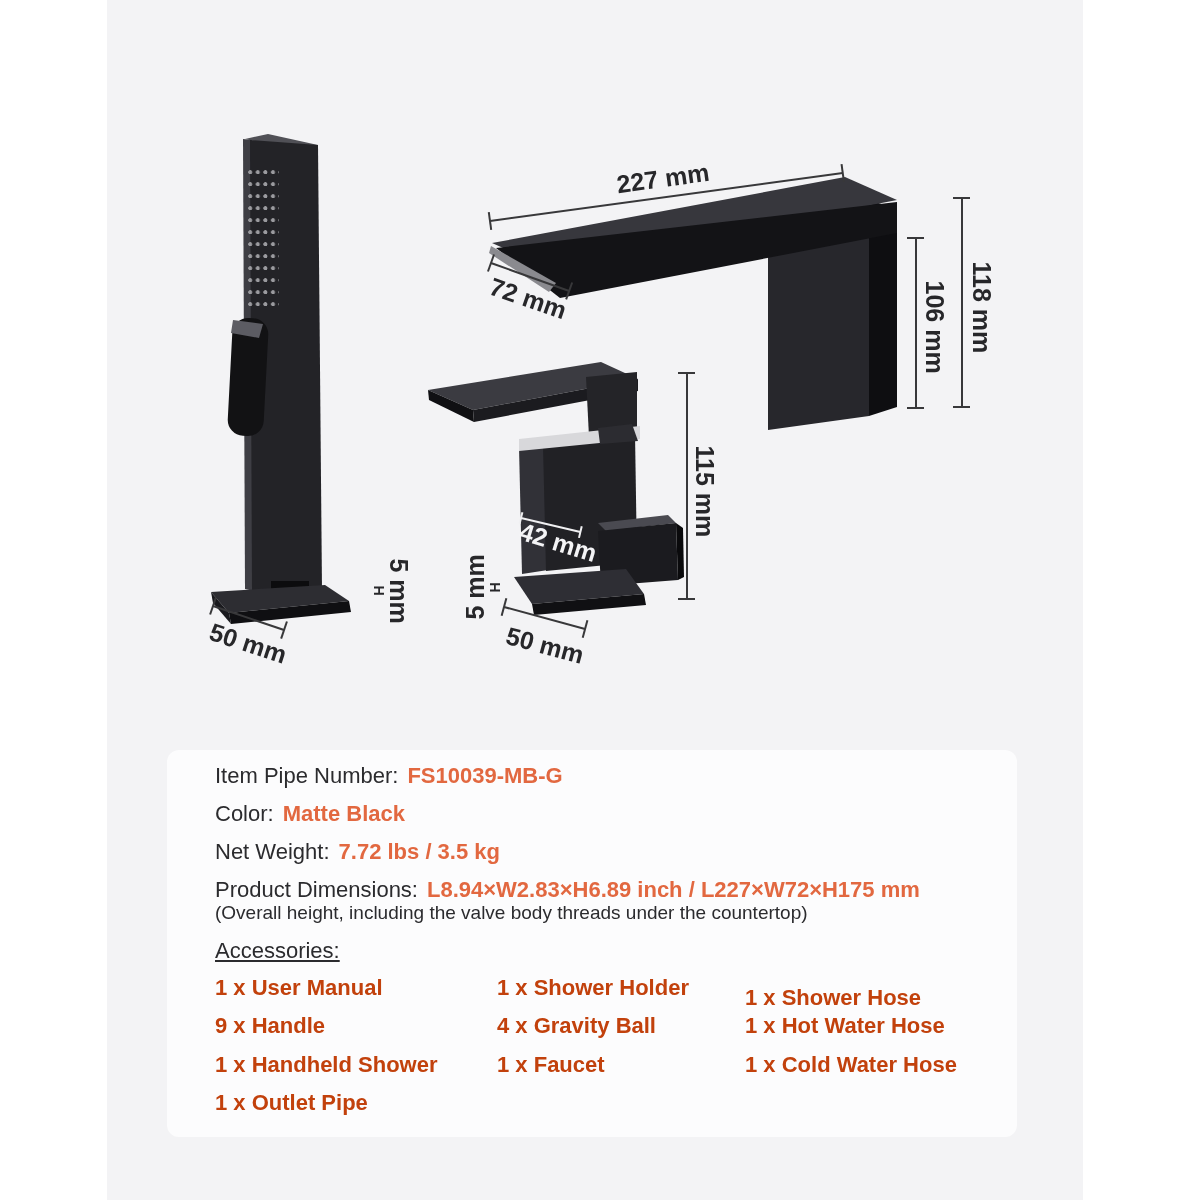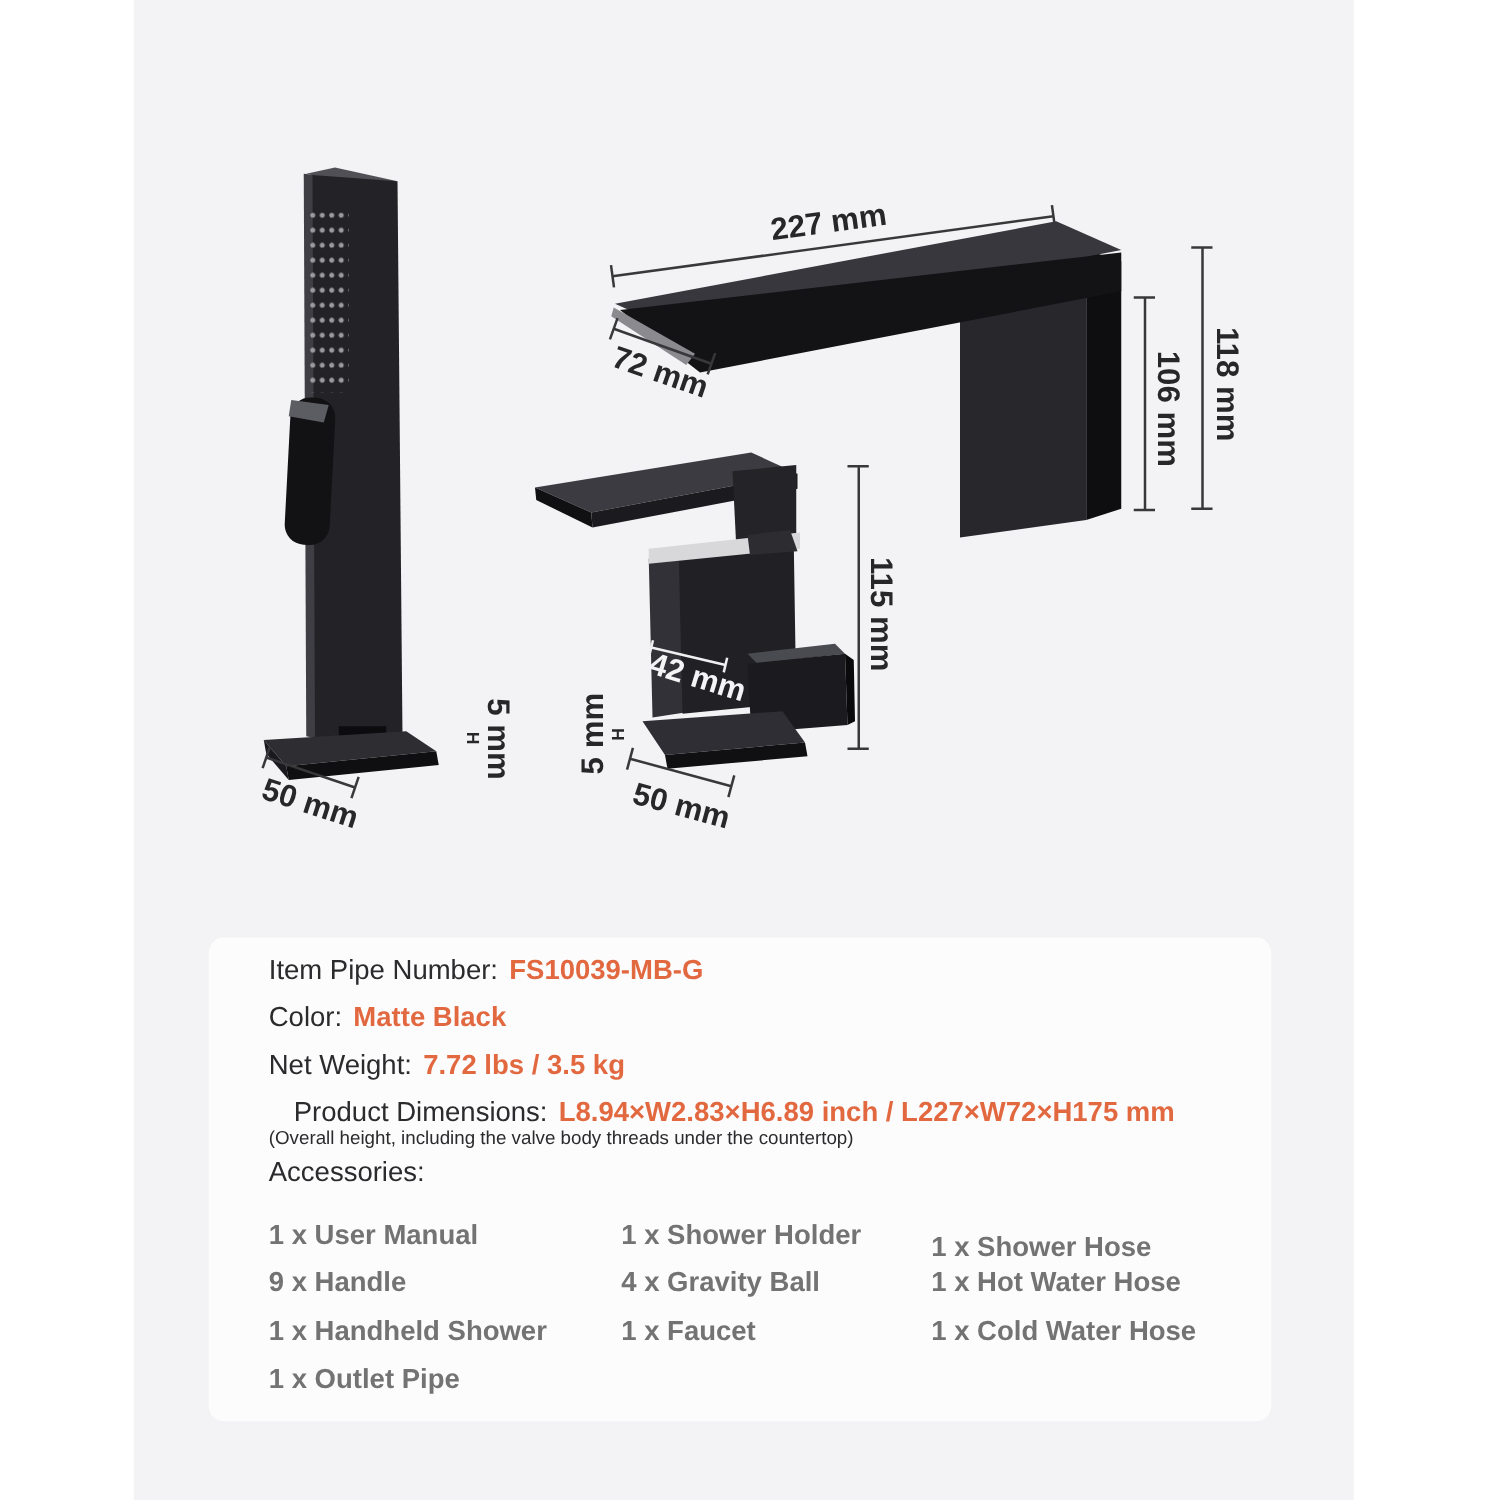--- a/index.html
+++ b/index.html
@@ -37,22 +37,22 @@
   .dim-label .sub{font-size:14px;font-weight:700;line-height:12px;margin-top:1px;}
   .dim-label .main{line-height:26px;}
   
   .card{
     position:absolute;left:167px;top:750px;width:850px;height:387px;z-index:4;
     background:#fcfcfd;border-radius:12px;
   }
   .spec-row{position:absolute;left:48px;white-space:nowrap;font-size:22px;color:#2b2b2e;}
   .spec-row .lbl{font-weight:400;color:#2b2b2e;}
   .spec-row .val{font-weight:700;color:#e26840;margin-left:9px;}
-  .spec-note{position:absolute;left:48px;font-size:15px;color:#2b2b2e;white-space:nowrap;}
-  .acc-item{position:absolute;font-size:22px;font-weight:700;color:#737373;white-space:nowrap;}
+  .spec-note{position:absolute;left:48px;font-size:19px;color:#2b2b2e;white-space:nowrap;}
+  .acc-item{position:absolute;font-size:22px;font-weight:700;color:#c2410c;white-space:nowrap;}
 </style>
 </head>
 <body>
 
 <div class="canvas">
 
   <div class="panel"></div>
 
   <svg class="photos" width="1200" height="1200" viewBox="0 0 1200 1200">
 
@@ -160,27 +160,27 @@
     </div>
 
     <div class="spec-row" style="top:51px;">
       <span class="lbl">Color:</span><span class="val">Matte Black</span>
     </div>
 
     <div class="spec-row" style="top:89px;text-align:center;">
       <span class="lbl">Net Weight:</span><span class="val">7.72 lbs / 3.5 kg</span>
     </div>
 
-    <div class="spec-row" style="top:127px;margin-left:20px;">
+    <div class="spec-row" style="top:127px;">
       <span class="lbl">Product Dimensions:</span><span class="val">L8.94×W2.83×H6.89 inch  / L227×W72×H175 mm</span>
     </div>
 
     <div class="spec-note" style="top:152px;">(Overall height, including the valve body threads under the countertop)</div>
 
-    <div class="spec-row" style="top:175px;">
+    <div class="spec-row" style="top:188px;text-decoration:underline;">
       <span class="lbl">Accessories:</span>
     </div>
 
     <div class="acc-item" style="left:48px;top:225px;">1 x User Manual</div>
     <div class="acc-item" style="left:48px;top:263px;">9 x Handle</div>
     <div class="acc-item" style="left:48px;top:302px;">1 x Handheld Shower</div>
     <div class="acc-item" style="left:48px;top:340px;">1 x Outlet Pipe</div>
 
     <div class="acc-item" style="left:330px;top:225px;">1 x Shower Holder</div>
     <div class="acc-item" style="left:330px;top:263px;">4 x Gravity Ball</div>

